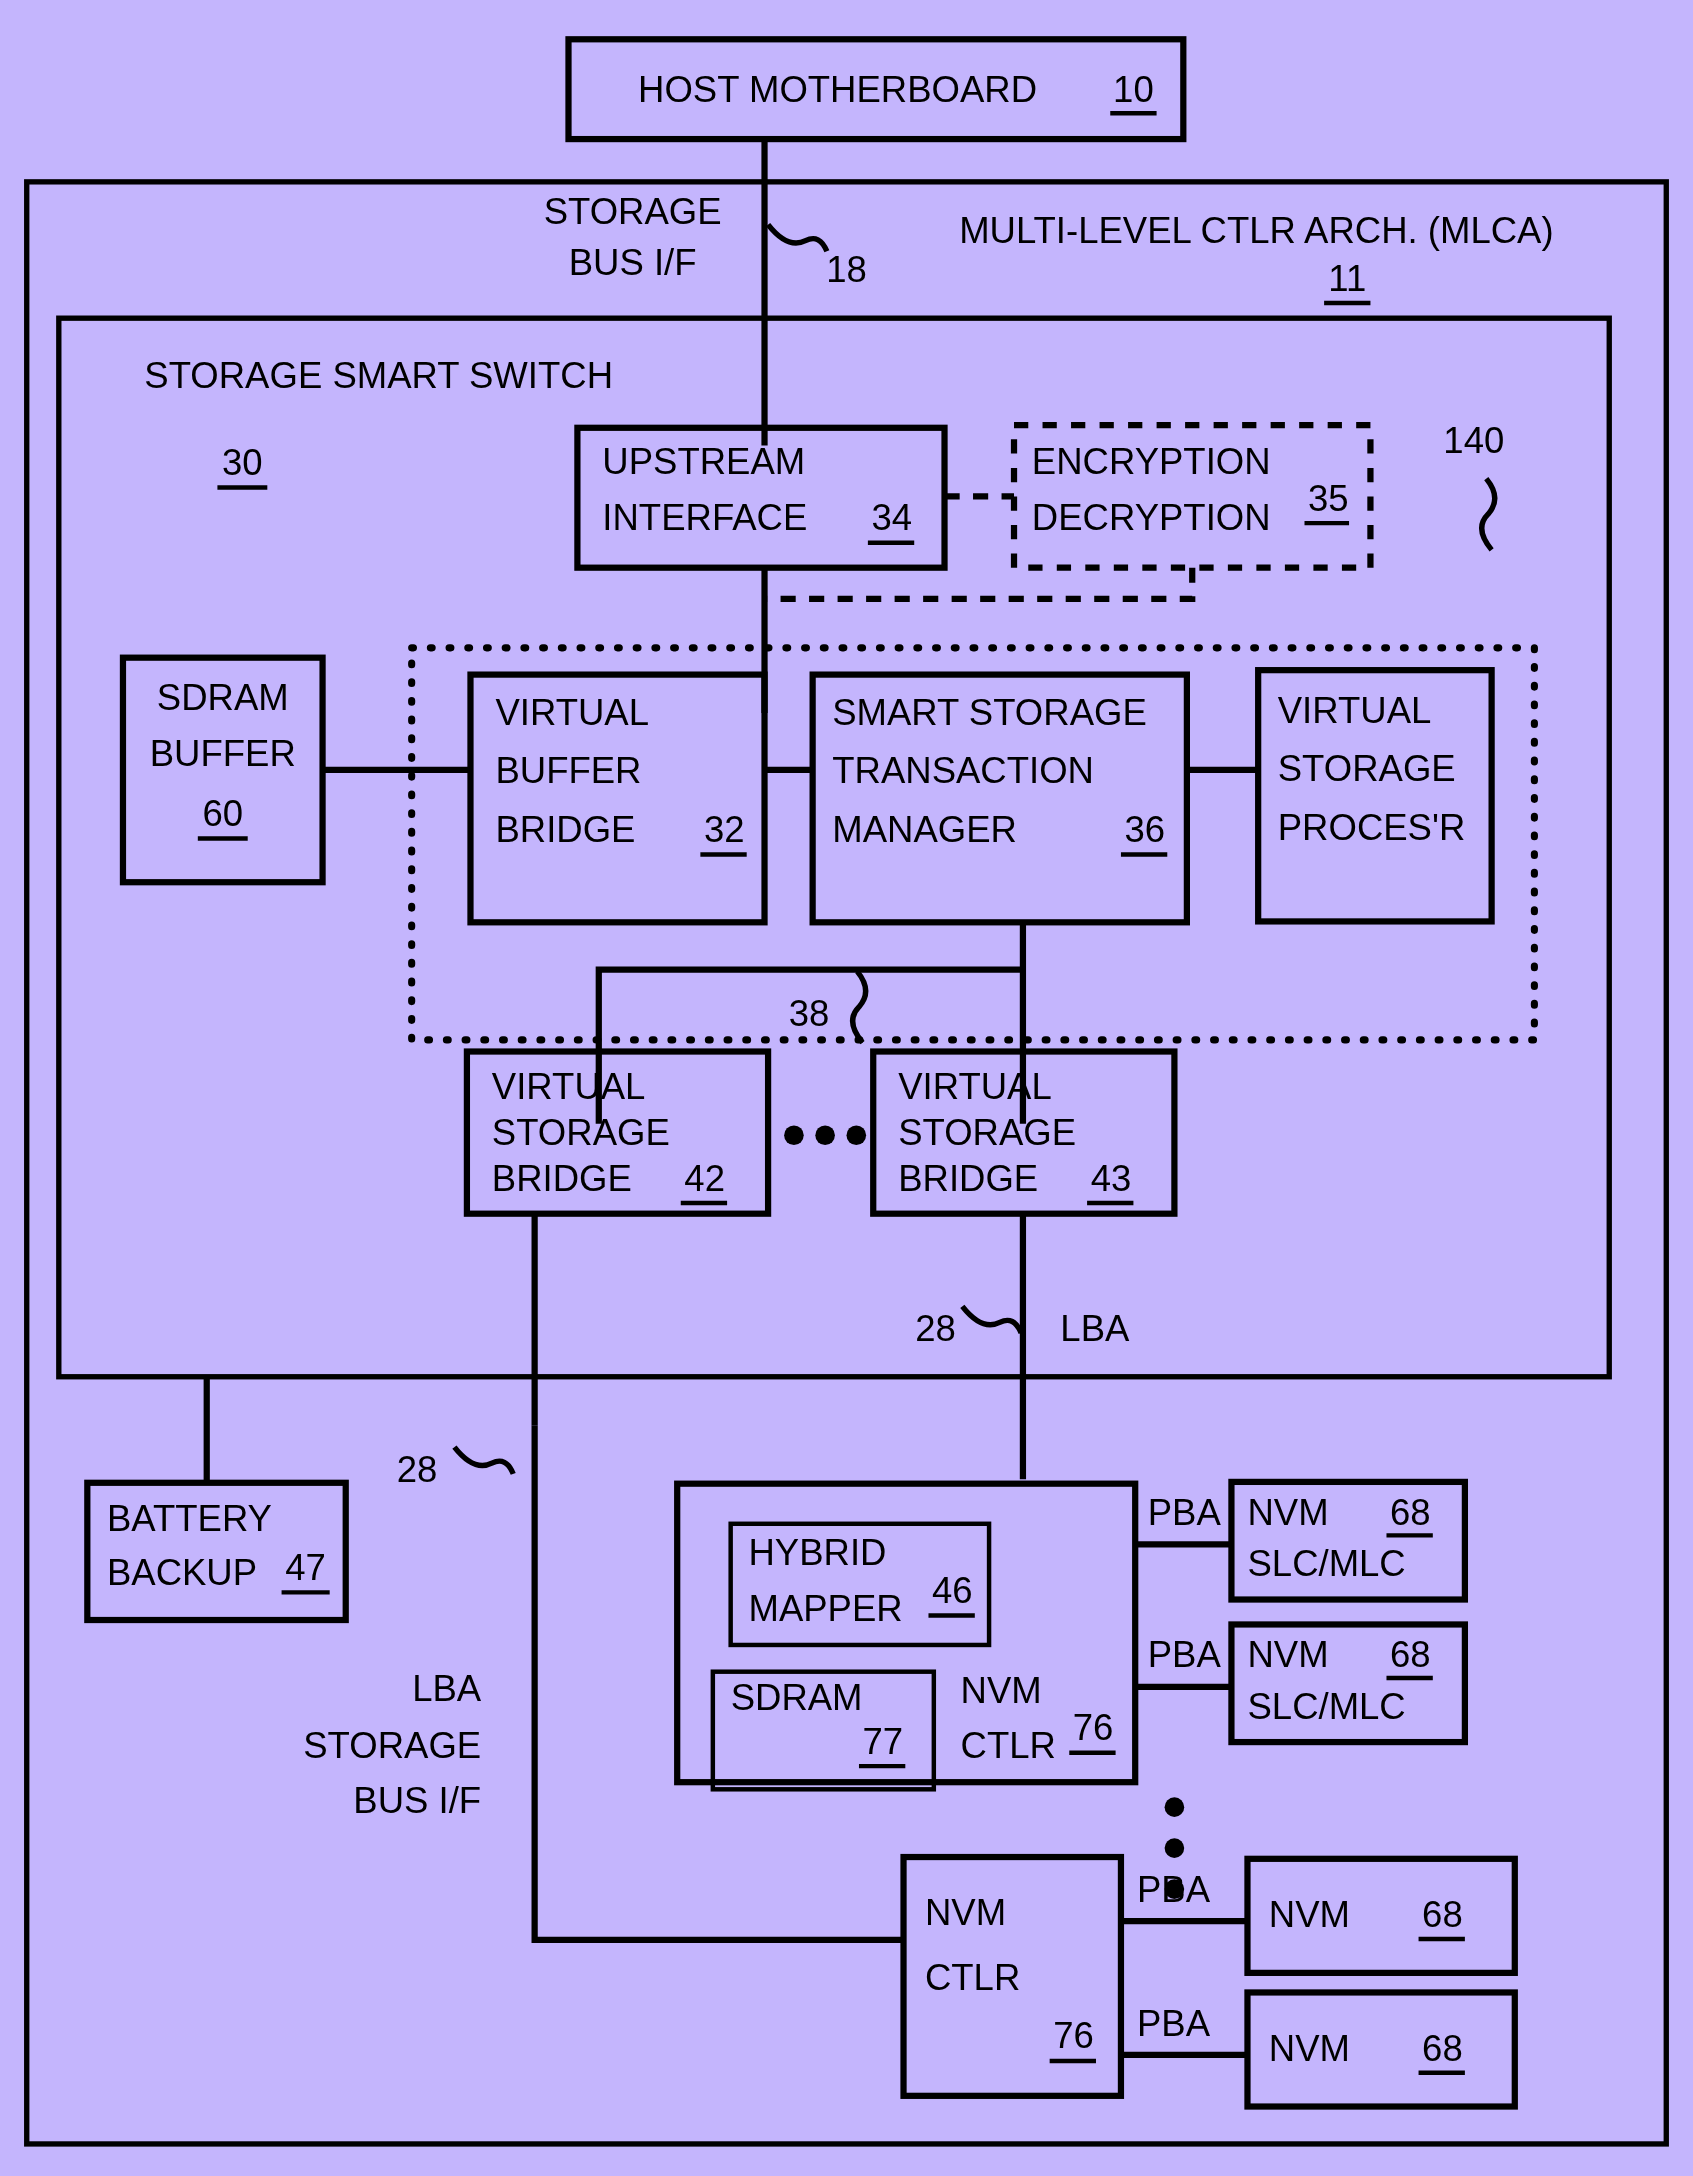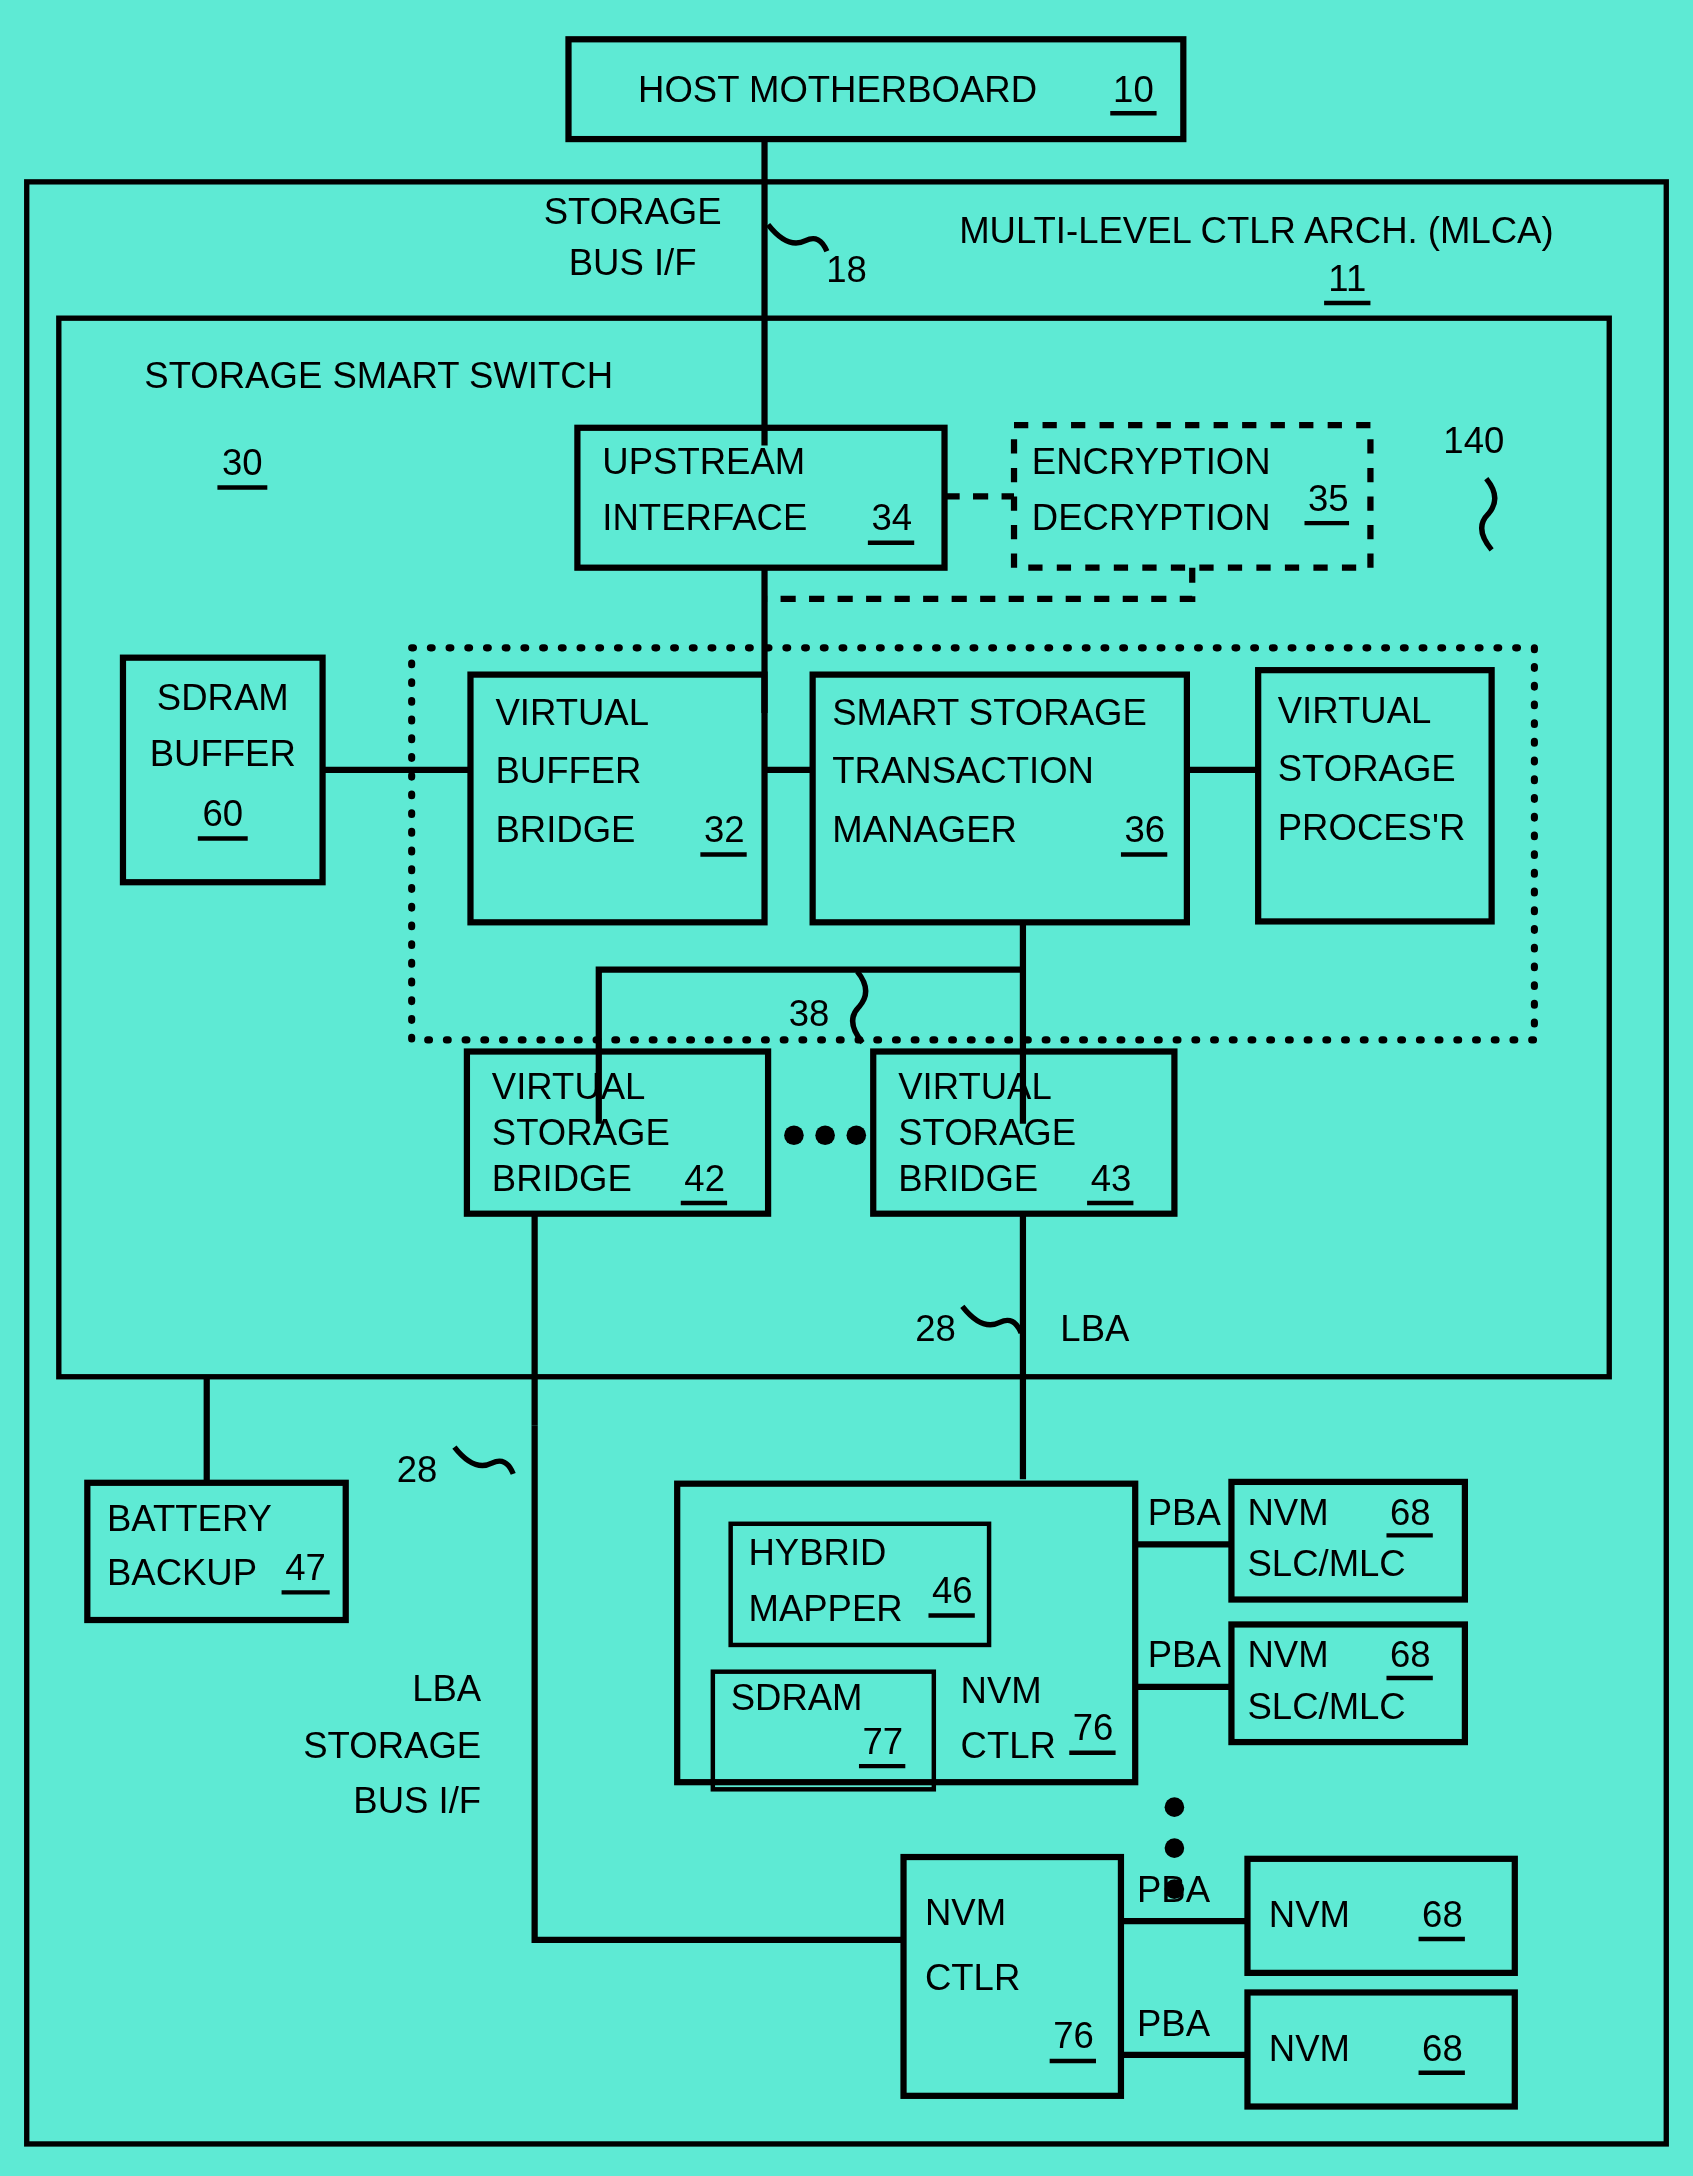--- a/index.html
+++ b/index.html
@@ -1,17 +1,17 @@
 <!DOCTYPE html>
 <html style="font-size:14.3px"><head>
 <meta charset="utf-8">
 <style>
   html,body{margin:0;padding:0;background:#ffffff;}
   body{width:1693px;height:2177px;font-family:"Liberation Sans",sans-serif;}
-  #stage{position:relative;width:1693px;height:2177px;overflow:hidden;background:#5eead4;}
+  #stage{position:relative;width:1693px;height:2177px;overflow:hidden;background:#c4b5fd;}
   svg{position:absolute;left:0;top:0;width:1693px;height:2177px;}
   text{font-family:"Liberation Sans",sans-serif;fill:#000;dominant-baseline:middle;}
   .lbl{font-size:41px;}
   .box{fill:none;stroke:#000;stroke-width:7;}
   .box-thin{fill:none;stroke:#000;stroke-width:5;}
   .frame{fill:none;stroke:#000;stroke-width:6;}
   .dash{fill:none;stroke:#000;stroke-width:7;stroke-dasharray:16 16;stroke-linecap:butt;}
   .dot{fill:none;stroke:#000;stroke-width:8;stroke-dasharray:2 19;stroke-linecap:round;}
   .wire{fill:none;stroke:#000;stroke-width:7;}
   .wire-thin{fill:none;stroke:#000;stroke-width:6;}

